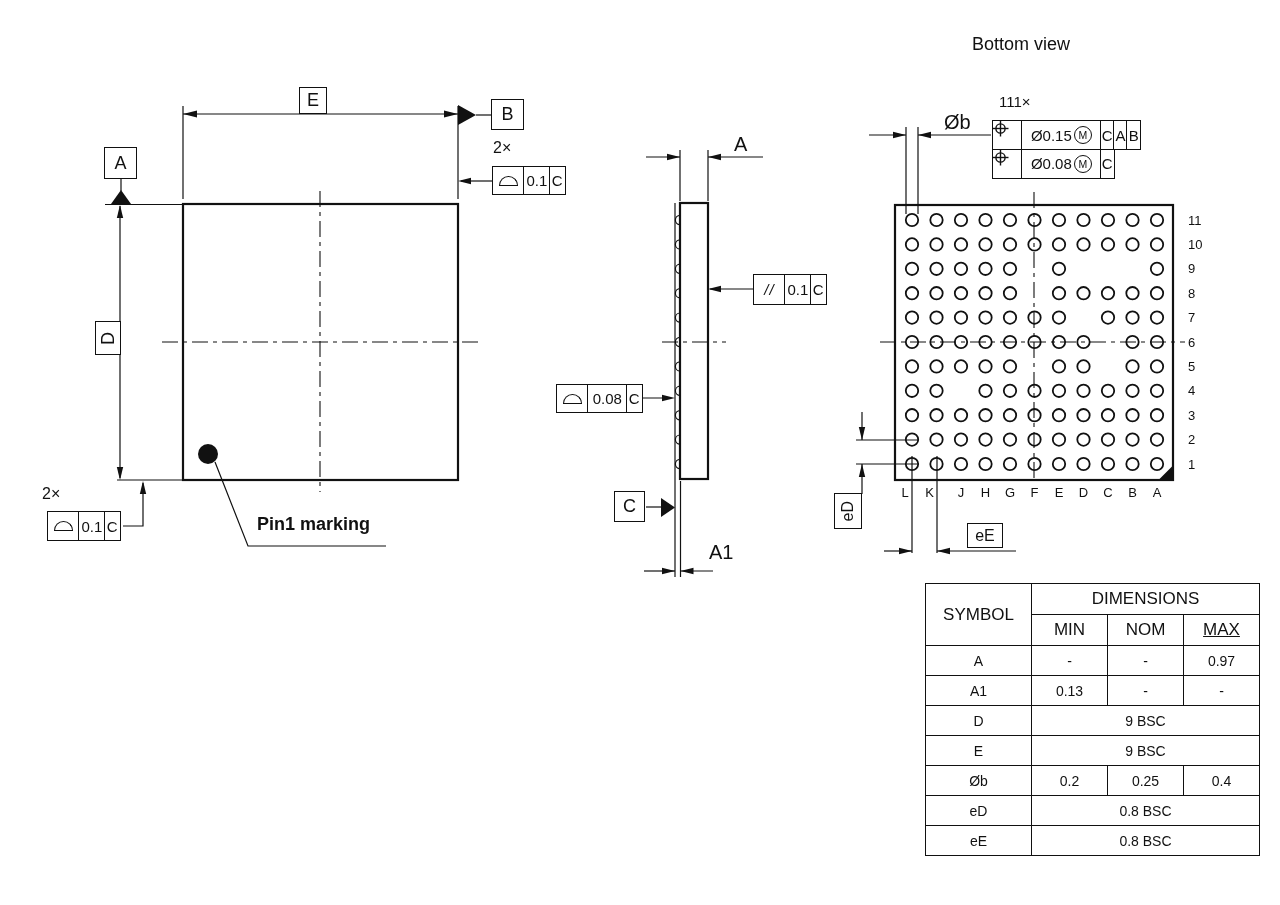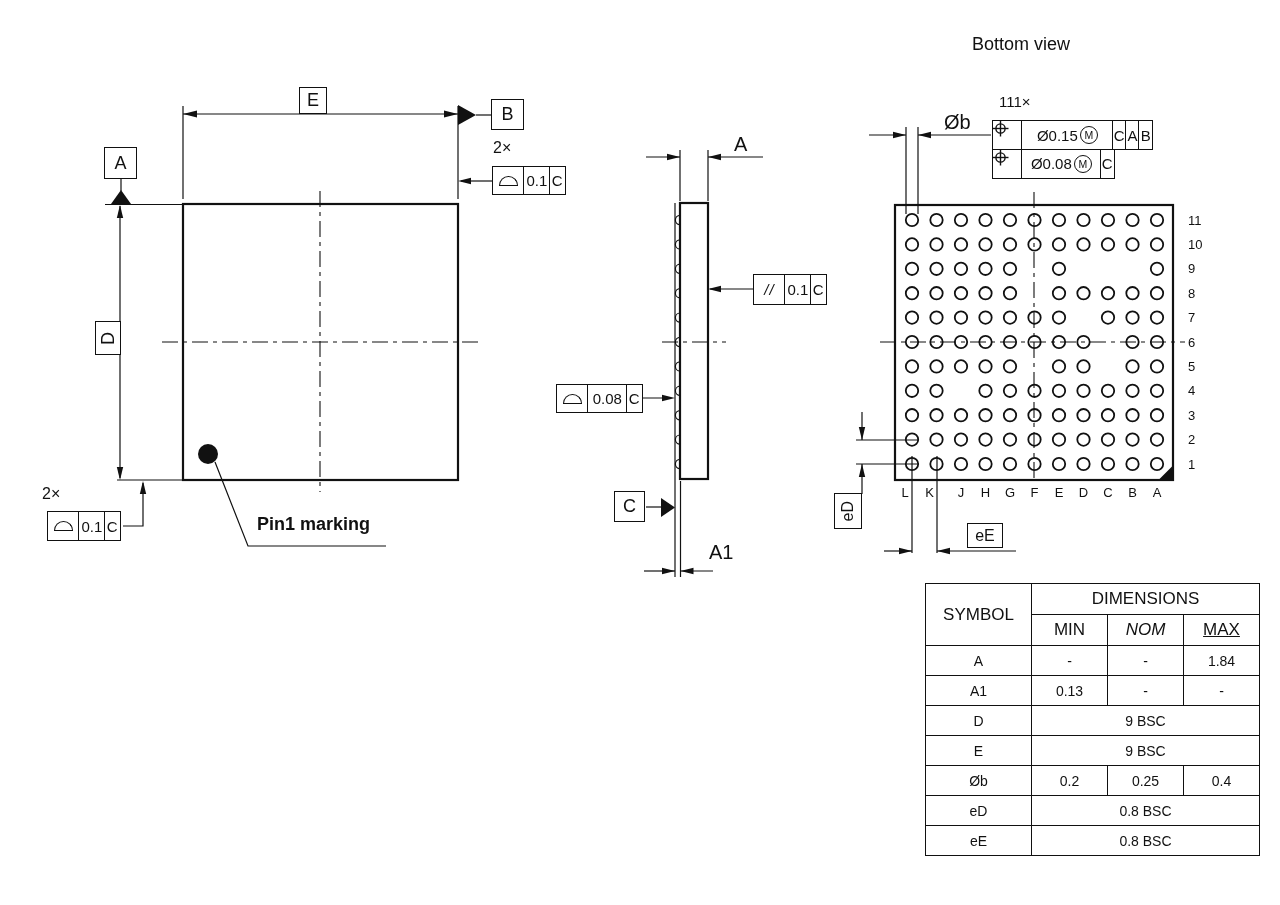--- a/index.html
+++ b/index.html
@@ -346,21 +346,21 @@
   </div>
 
   <div class="fcf" style="left:992px;top:120px;">
     <div class="cell" style="width:31px;height:30px;">
       <svg width="17" height="17" viewBox="0 0 17 17">
           <circle cx="8.5" cy="8.5" r="4.6" style="stroke:#111;stroke-width:1.4;fill:none"></circle>
           <line x1="8.5" y1="0.5" x2="8.5" y2="16.5" style="stroke:#111;stroke-width:1.4"></line>
           <line x1="0.5" y1="8.5" x2="16.5" y2="8.5" style="stroke:#111;stroke-width:1.4"></line>
         </svg>
     </div>
-    <div class="cell" style="width:92px;height:30px;">
+    <div class="cell" style="width:80px;height:30px;">
       <span>Ø0.15</span>
       <span class="mcirc">M</span>
     </div>
     <div class="cell" style="width:15px;height:30px;">C</div>
     <div class="cell" style="width:15px;height:30px;">A</div>
     <div class="cell" style="width:15px;height:30px;">B</div>
   </div>
   <div class="fcf" style="left:992px;top:148.5px;">
     <div class="cell" style="width:31px;height:30px;">
       <svg width="17" height="17" viewBox="0 0 17 17">
@@ -377,30 +377,30 @@
   </div>
 
   <table id="dim-table">
     <thead>
       <tr>
         <th rowspan="2" style="width:105px;">SYMBOL</th>
         <th colspan="3">DIMENSIONS</th>
       </tr>
       <tr>
         <th style="width:65px;">MIN</th>
-        <th style="width:65px;font-style:italic;">NOM</th>
+        <th style="width:65px;">NOM</th>
         <th style="width:68px;text-decoration:underline;">MAX</th>
       </tr>
     </thead>
     <tbody id="dim-rows">
         <tr>
           <td>A</td>
           <td>-</td>
           <td>-</td>
-          <td>1.84</td>
+          <td>0.97</td>
         </tr>
         <tr>
           <td>A1</td>
           <td>0.13</td>
           <td>-</td>
           <td>-</td>
         </tr>
         <tr>
           <td>D</td>
           <td colspan="3">9 BSC</td>

